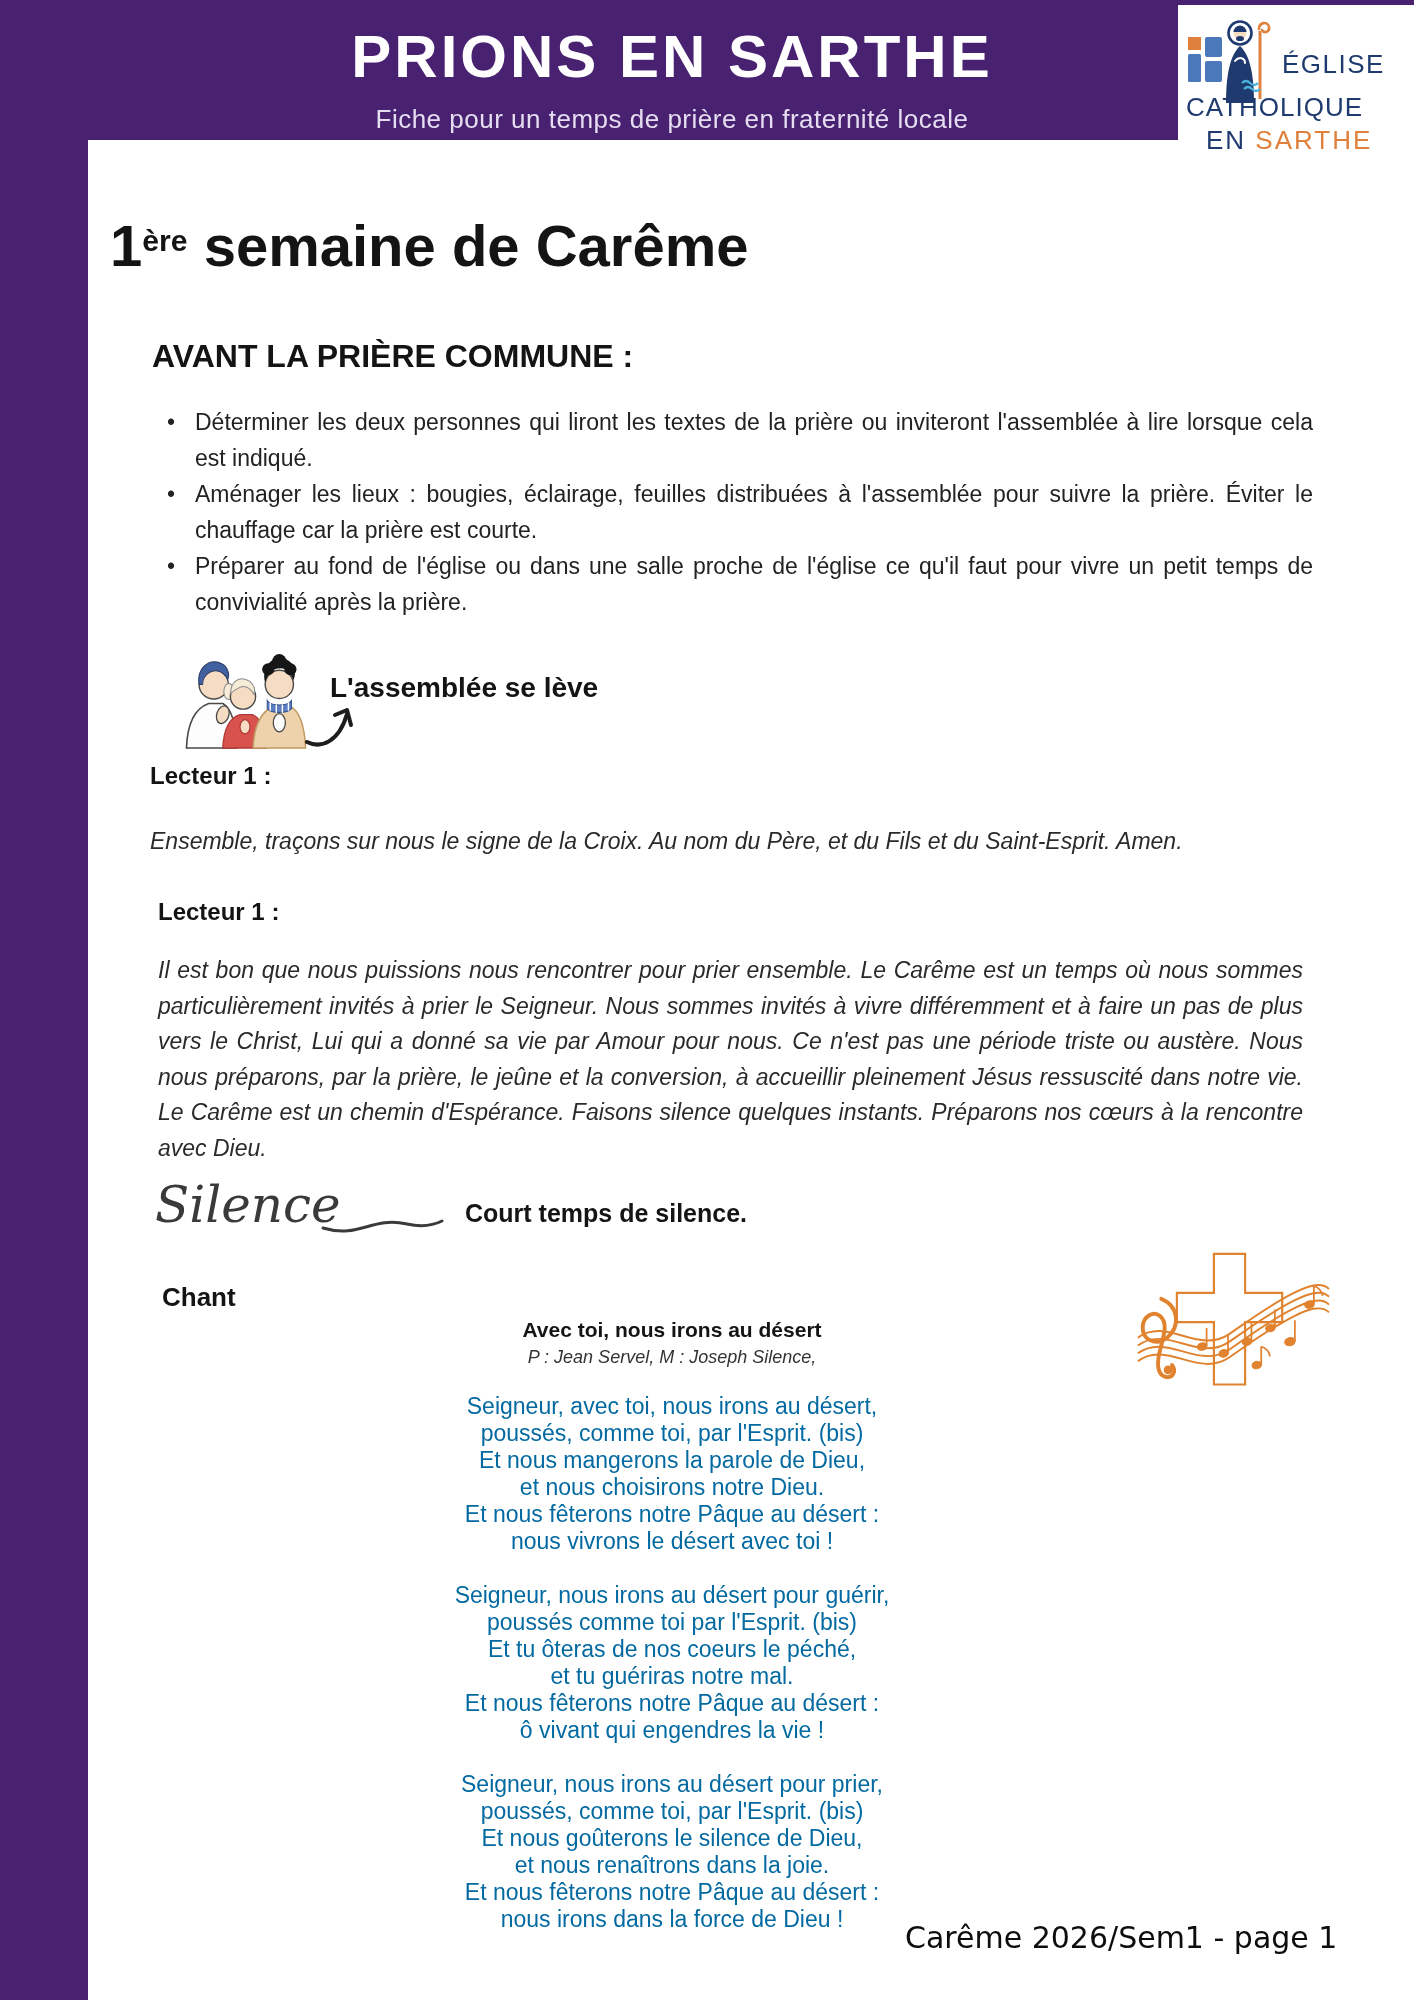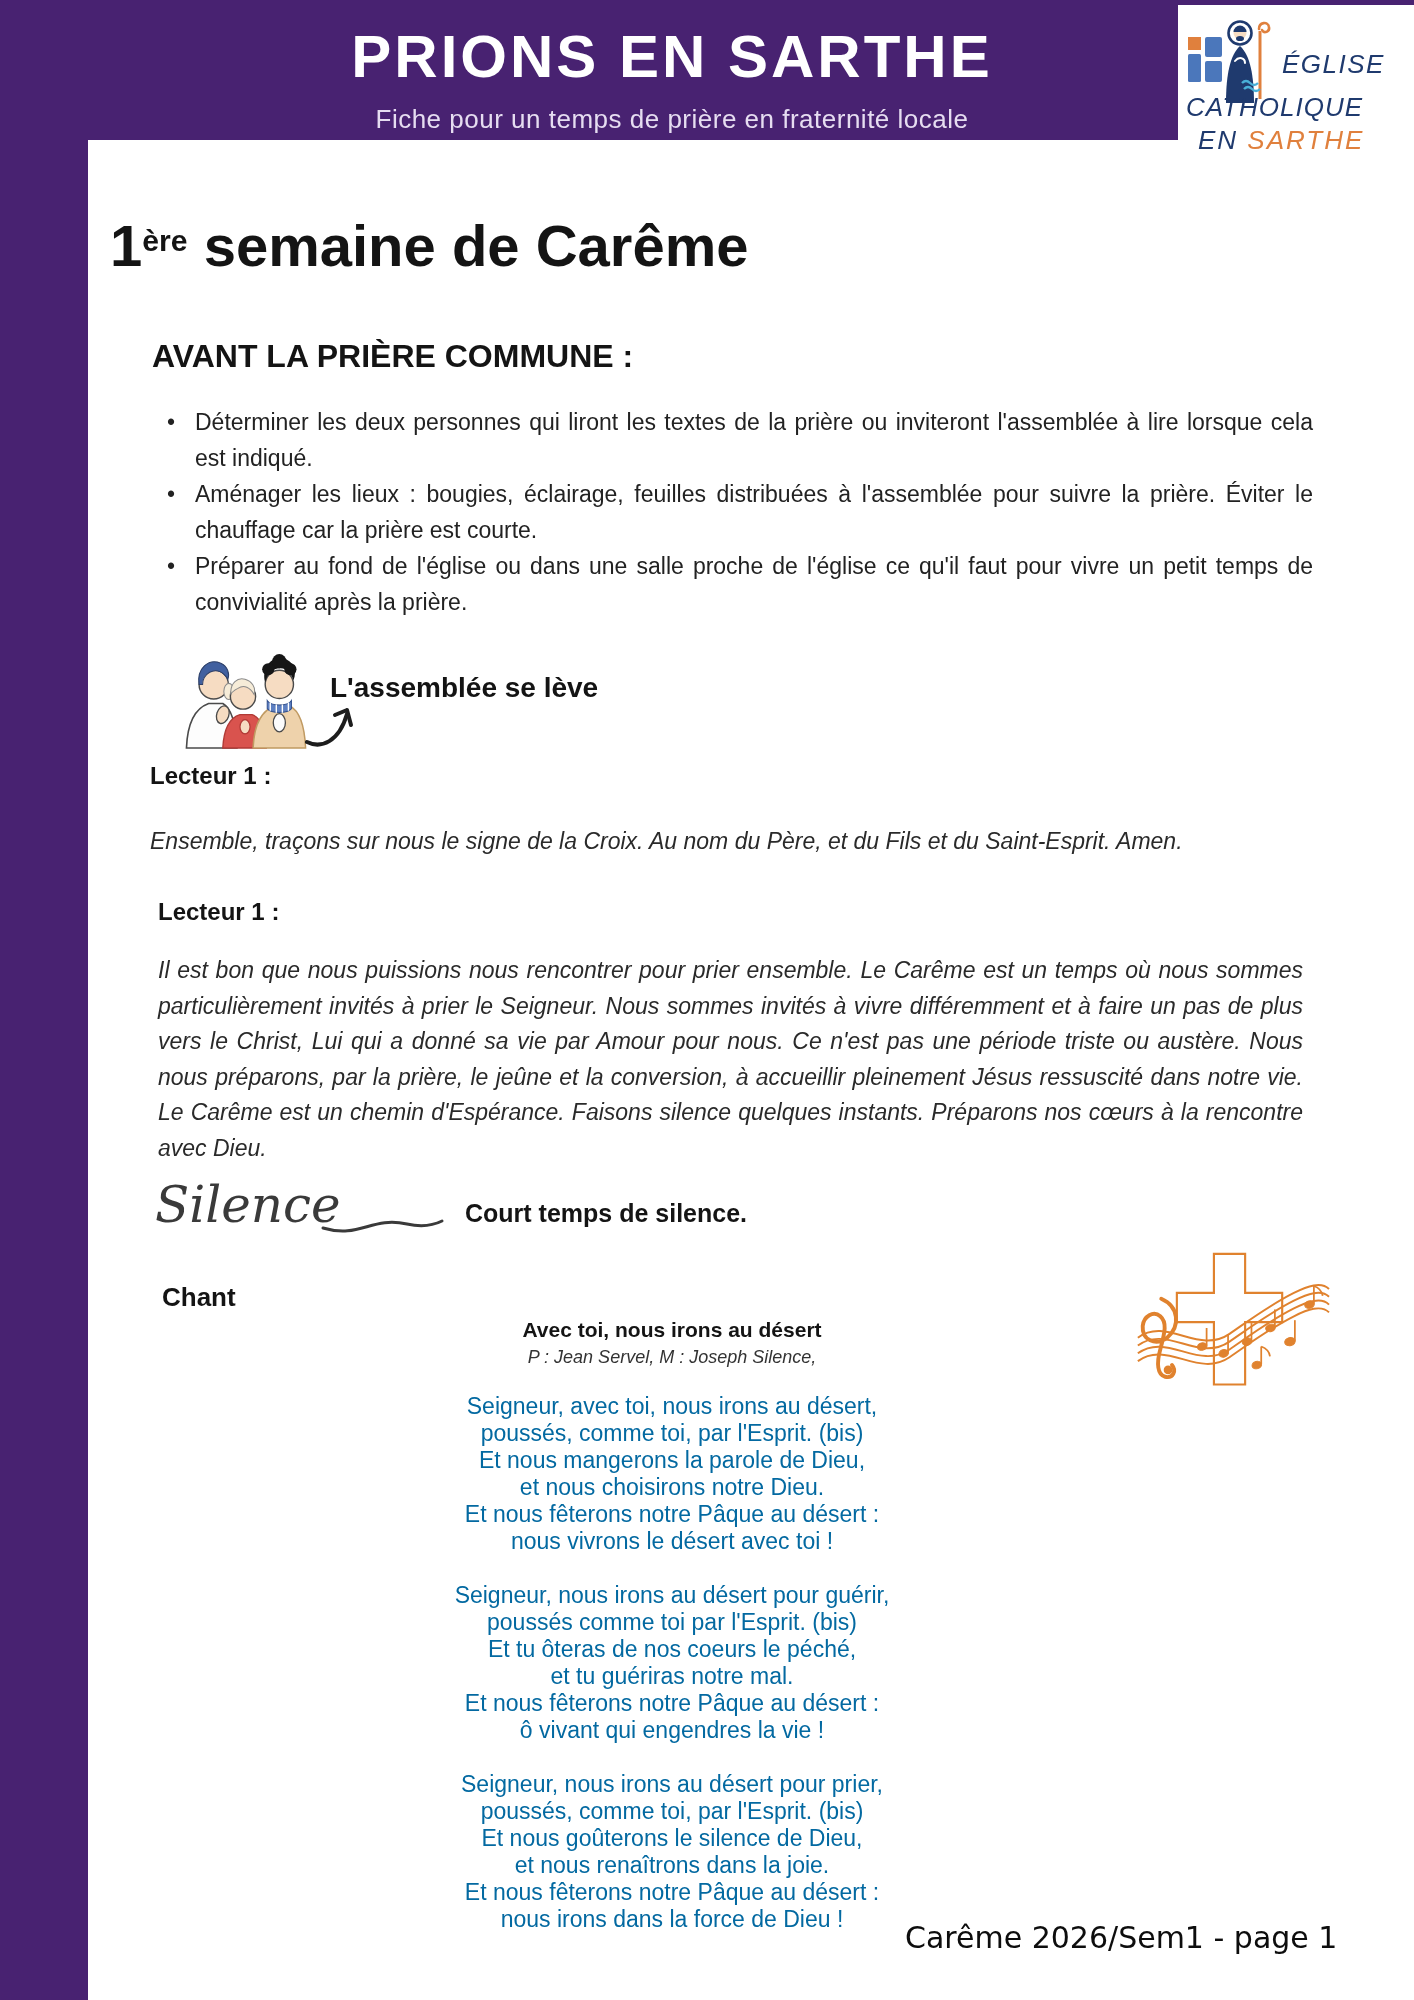--- a/index.html
+++ b/index.html
@@ -6,25 +6,25 @@
   .page{position:relative;width:1414px;height:2000px;background:#ffffff;overflow:hidden;
         font-family:"Liberation Sans",sans-serif;color:#1e1e1e;}
   
   .left-band{position:absolute;left:0;top:0;width:88px;height:2000px;background:#482271;}
   .header-band{position:absolute;left:0;top:0;width:1414px;height:140px;background:#482271;padding-left:48px;}
   .band-title{position:absolute;left:0;right:118px;top:22px;text-align:center;color:#ffffff;
               font-size:60px;font-weight:700;letter-spacing:3px;white-space:nowrap;}
   .band-subtitle{position:absolute;left:0;right:118px;top:104px;text-align:center;color:#e6ddf1;
               font-size:26px;font-weight:400;letter-spacing:0.5px;white-space:nowrap;}
   
-  .logo-box{position:absolute;left:1178px;top:5px;width:236px;height:155px;background:#ffffff;z-index:3;font-style:italic;}
+  .logo-box{position:absolute;left:1178px;top:5px;width:236px;height:155px;background:#ffffff;z-index:3;}
   .logo-graphic{position:absolute;left:8px;top:10px;}
   .logo-l1{position:absolute;left:104px;top:44px;font-size:26px;letter-spacing:1.5px;color:#1f3a6e;}
   .logo-l2{position:absolute;left:8px;top:87px;font-size:26px;letter-spacing:1px;color:#1f3a6e;}
-  .logo-l3{position:absolute;left:20px;top:120px;font-size:26px;letter-spacing:2px;color:#1f3a6e;}
+  .logo-l3{position:absolute;left:28px;top:120px;font-size:26px;letter-spacing:2px;color:#1f3a6e;}
   .logo-l3 .orange{color:#e0803d;}
   
   .main-title{position:absolute;left:110px;top:212px;margin:0;font-size:58px;font-weight:700;
               color:#141414;letter-spacing:0;}
   .main-title sup{font-size:0.52em;vertical-align:0.5em;}
   .section-heading{position:absolute;left:152px;top:338px;margin:0;font-size:32px;font-weight:700;
               color:#141414;letter-spacing:0;}
   
   .bullet-list{position:absolute;left:163px;top:404px;width:1150px;margin:0;padding:0;list-style:none;}
   .bullet-list li{position:relative;padding-left:32px;font-size:23px;line-height:36px;

